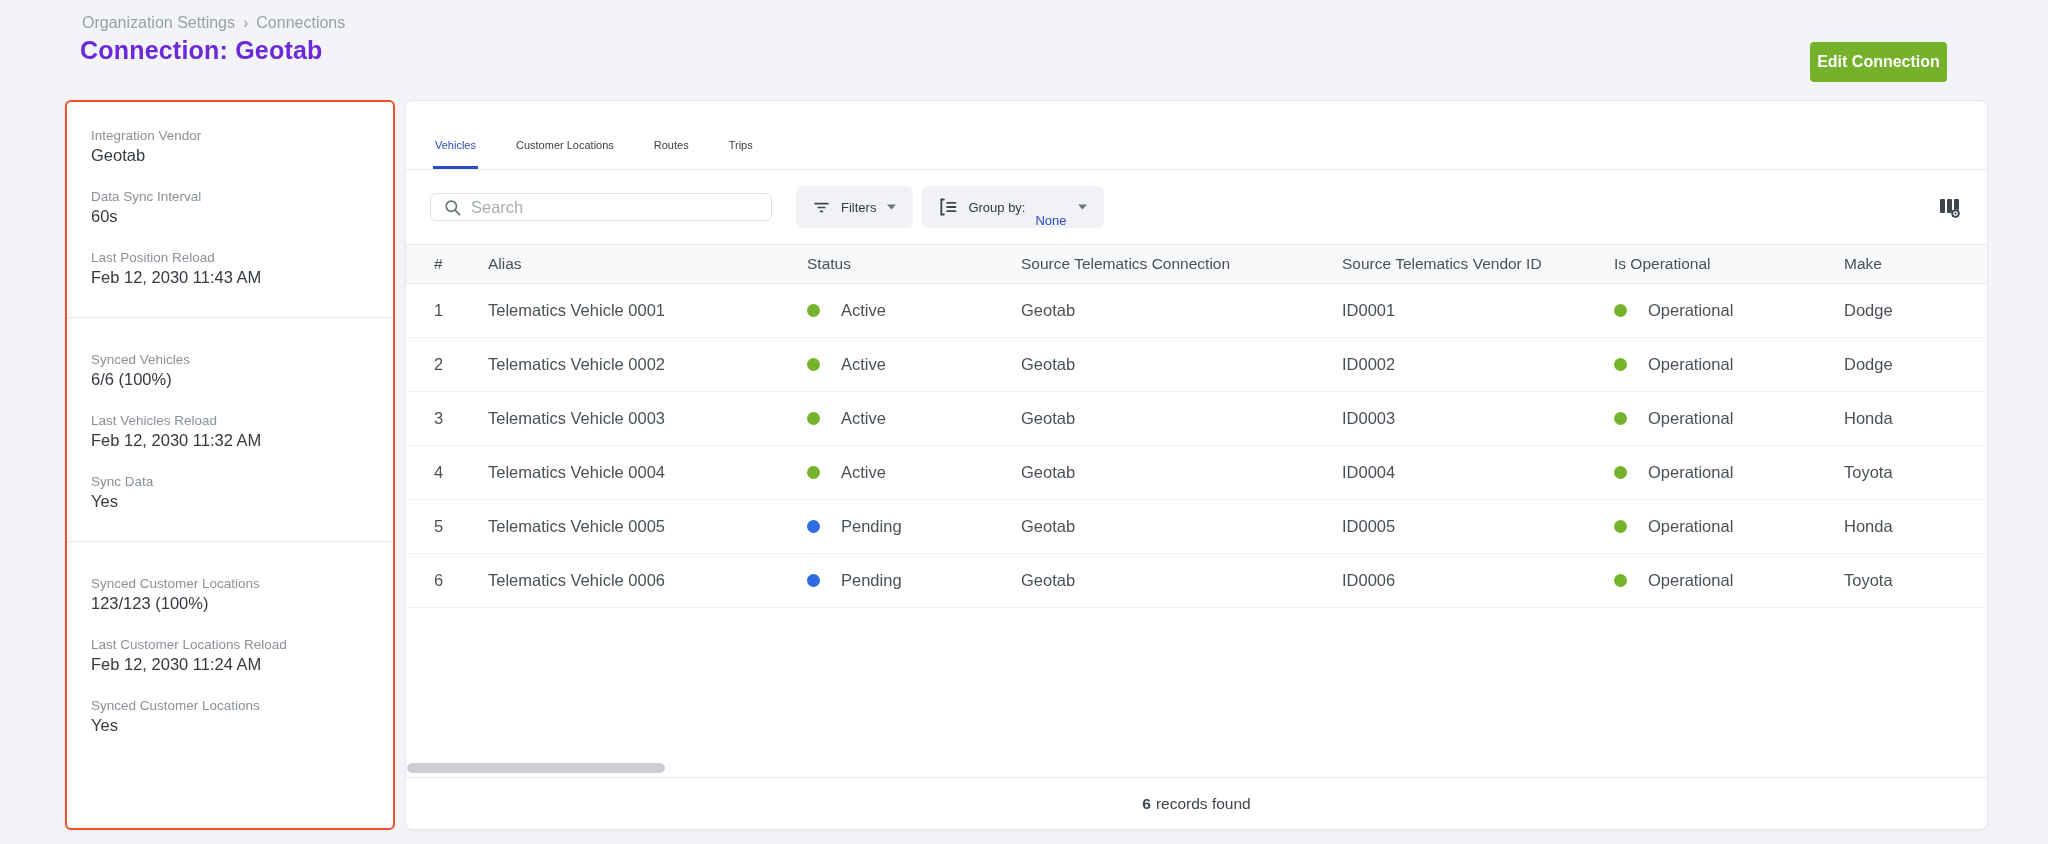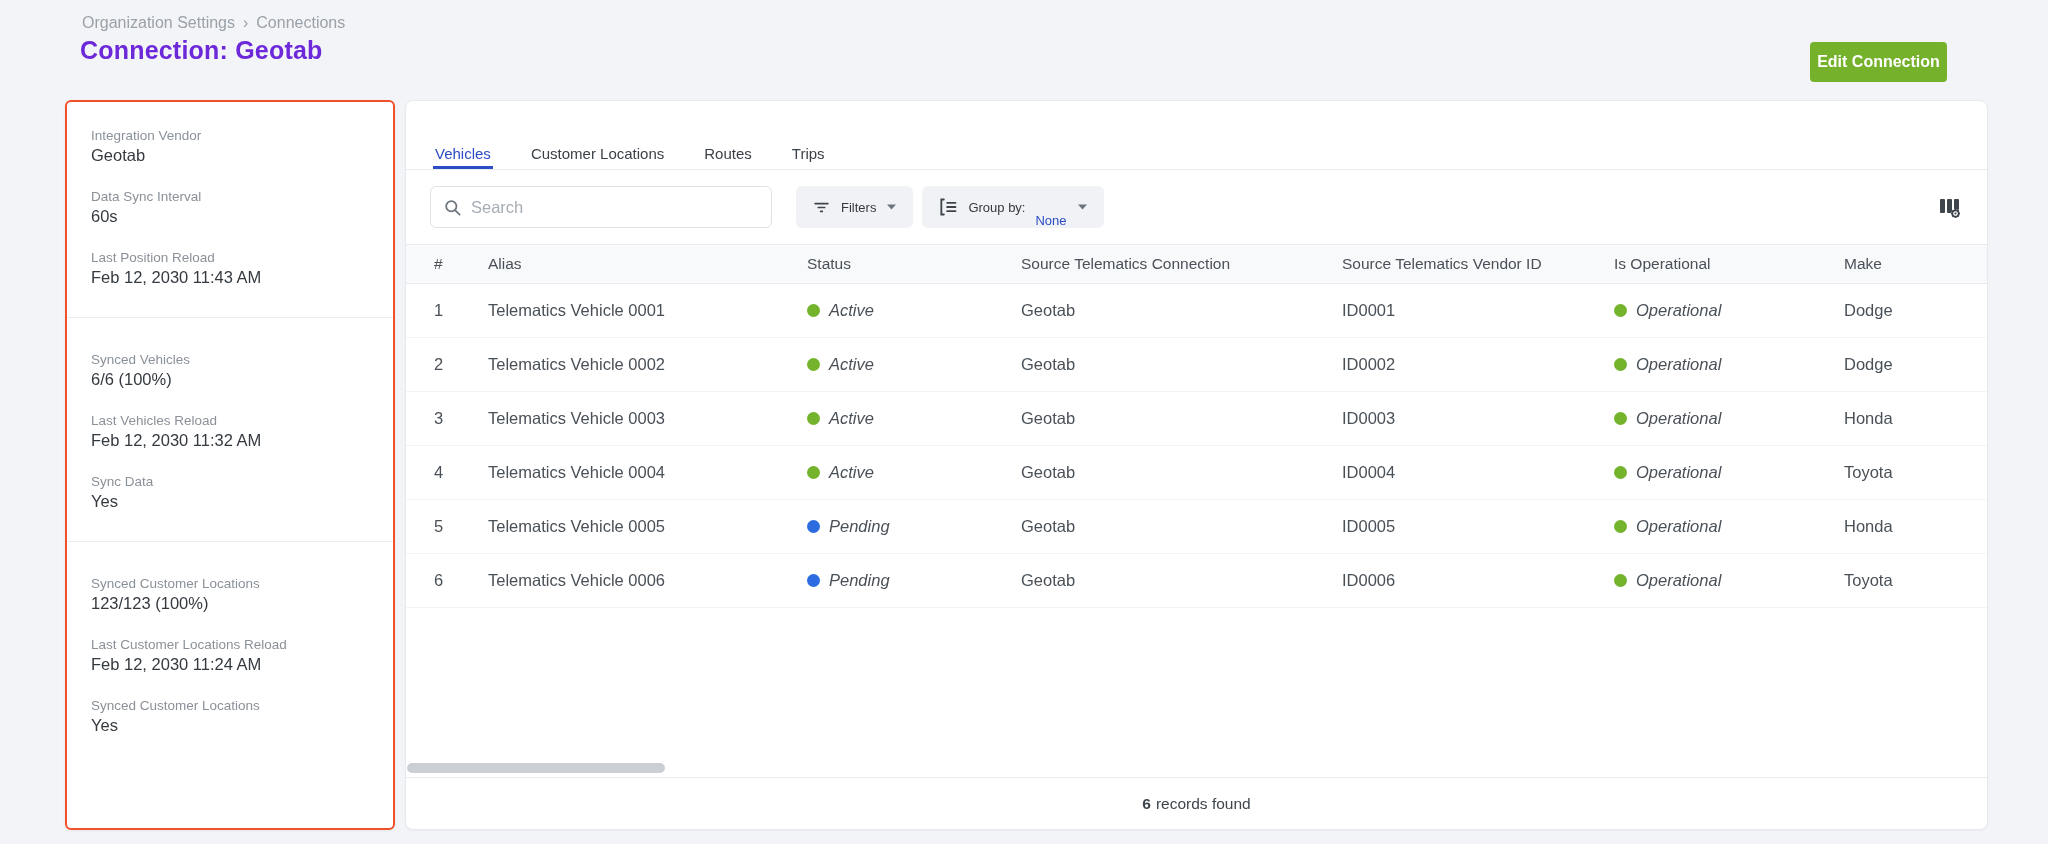--- a/index.html
+++ b/index.html
@@ -45,30 +45,30 @@
     background:#fff; border:1px solid #e7e9ee; border-radius:8px;
     box-shadow:0 1px 2px rgba(0,0,0,0.04);
     display:flex; flex-direction:column; overflow:hidden;
   }
   
   .tabbar {
     height:69px; border-bottom:1px solid #e9ecef;
     display:flex; align-items:flex-end; padding-left:27px; flex:none;
   }
   .tab {
-    font-size:15px; color:#3b4148; padding:0 2px 4px 2px; margin-right:36px;
+    font-size:11px; color:#3b4148; padding:0 2px 15px 2px; margin-right:36px;
     cursor:pointer; border-bottom:3px solid transparent;
   }
   .tab.active { color:#2b4cc4; border-bottom-color:#2b4cc4; }
   
   .toolbar {
     height:74px; display:flex; align-items:center; padding:0 24px; flex:none;
   }
   .search-box {
-    width:342px; height:42px; background:#fff; border:1px solid #dee2e6;
+    width:342px; height:28px; background:#fff; border:1px solid #dee2e6;
     border-radius:6px; display:flex; align-items:center; padding:0 12px; gap:9px;
   }
   .search-box svg { flex:none; color:#6c757d; }
   .search-box input {
     border:none; outline:none; font-family:inherit; font-size:16.5px;
     color:#343a40; width:100%; background:transparent;
   }
   .search-box input::placeholder { color:#a7adb4; }
   .tool-btn {
     height:42px; background:#f0f2f5; border:none; border-radius:6px;
@@ -91,21 +91,21 @@
     padding-left:28px; align-items:center;
     font-size:15.5px; color:#495057;
   }
   .tbl-body { flex:1; position:relative; }
   .tbl-row {
     height:54px; border-bottom:1px solid #f1f3f4;
     display:grid; grid-template-columns:54px 319px 214px 321px 272px 230px 1fr;
     padding-left:28px; align-items:center;
     font-size:16.5px; color:#495057; cursor:pointer; background:#fff;
   }
-  .status-cell { display:flex; align-items:center; gap:9px;font-style:italic; }
+  .status-cell { display:flex; align-items:center; gap:21px; }
   .dot { width:13px; height:13px; border-radius:50%; flex:none; }
   .dot[data-color="green"] { background:#74b32c; }
   .dot[data-color="blue"]  { background:#2d6ce0; }
   
   .hscroll-thumb {
     position:absolute; left:1px; bottom:4px; width:258px; height:10px;
     background:#cbcfd4; border-radius:5px; cursor:grab;
   }
   
   .tbl-footer {

